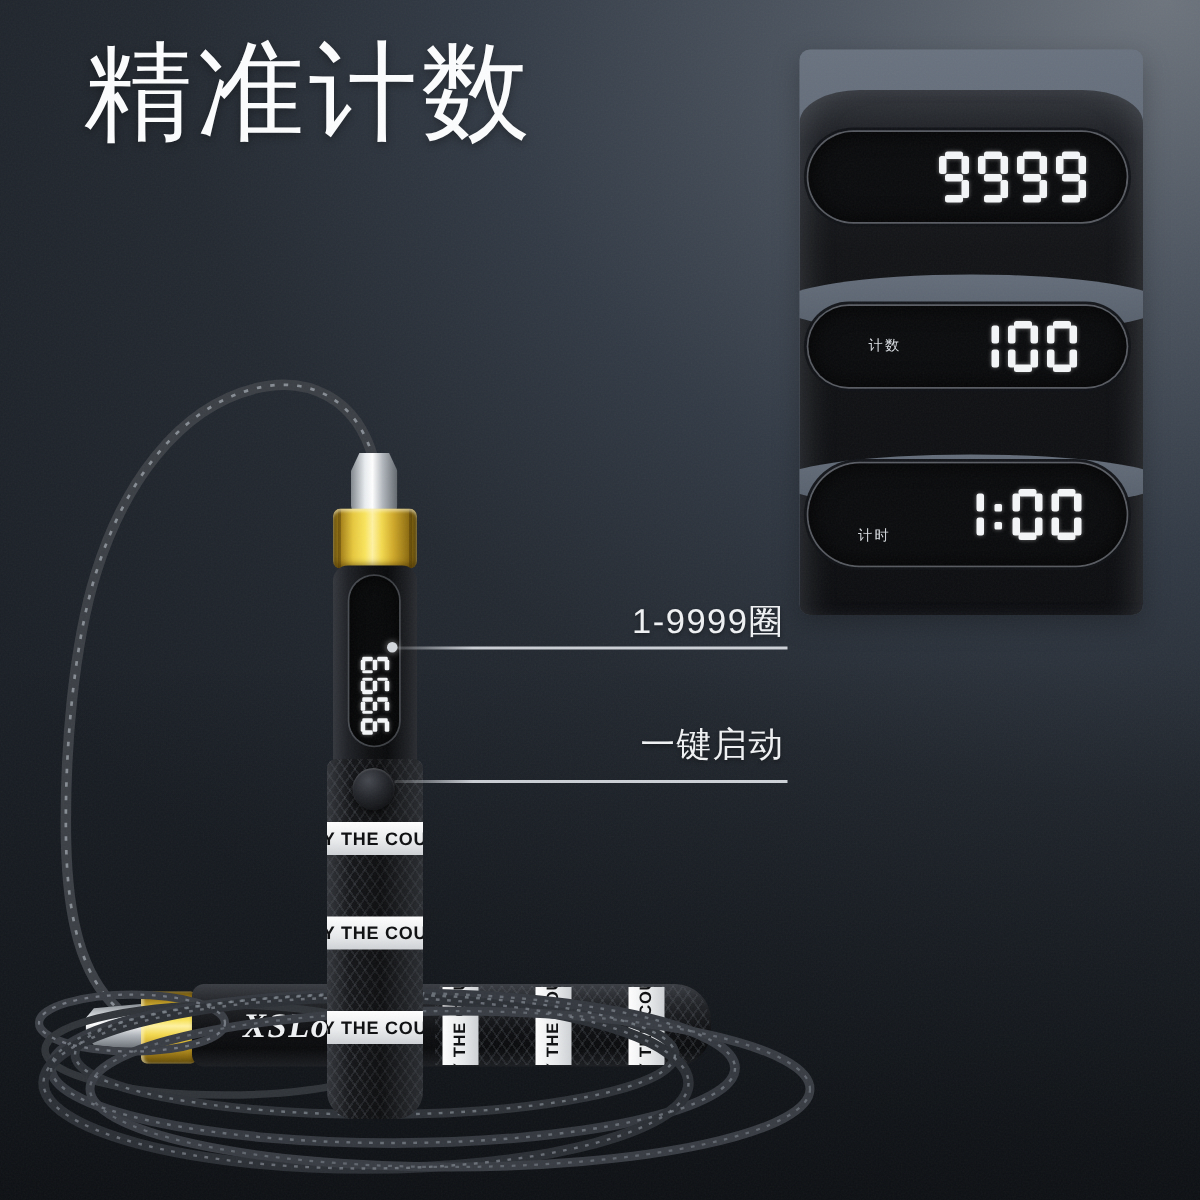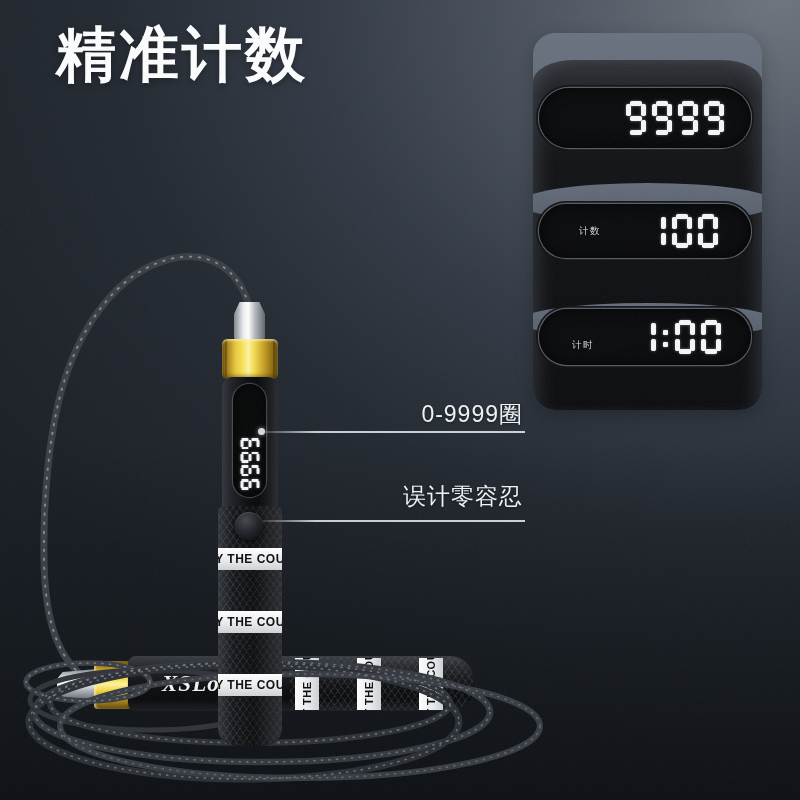--- a/index.html
+++ b/index.html
@@ -6,39 +6,39 @@
   html,body{margin:0;padding:0;background:#000;}
   .stage{position:relative;width:800px;height:800px;overflow:hidden;
     font-family:"Liberation Sans","DejaVu Sans",sans-serif;
     background:
       radial-gradient(950px 760px at 97% 0%, #6d747d 0%, #4d5560 24%, #323a45 48%, #232931 70%, #1a1f26 100%);
   }
   .bg-bottom{position:absolute;inset:0;background:linear-gradient(to bottom,rgba(0,0,0,0) 55%,rgba(6,8,10,.45) 88%,rgba(4,5,7,.6) 100%);pointer-events:none;}
   .noise{position:absolute;inset:0;opacity:.05;pointer-events:none;}
 
   
-  .headline{position:absolute;left:56px;top:18px;color:#fcfdfe;font-weight:700;
-    font-size:60px;line-height:1.24;letter-spacing:3px;white-space:nowrap;
+  .headline{position:absolute;left:56px;top:18px;color:#fcfdfe;font-weight:400;
+    font-size:72px;line-height:1.24;letter-spacing:3px;white-space:nowrap;
     text-shadow:0 2px 6px rgba(0,0,0,.35);}
   .headline span{display:block;}
 
   
-  .panel{position:absolute;left:533px;top:33px;width:229px;height:377px;border-radius:22px;overflow:hidden;
+  .panel{position:absolute;left:533px;top:33px;width:229px;height:377px;border-radius:7px;overflow:hidden;
     background:linear-gradient(180deg,#69727f 0%,#5a6370 40%,#4f5763 100%);
     box-shadow:0 6px 18px rgba(0,0,0,.25);}
   .photo-strip{position:absolute;left:0;right:0;top:27px;bottom:0;
     background:linear-gradient(180deg,#33363c 0%,#1b1d22 10%,#121316 30%,#0c0d10 100%);
     border-radius:40px 40px 0 0 / 22px 22px 0 0;
     box-shadow:inset 16px 0 20px -12px rgba(140,146,155,.28), inset -16px 0 20px -12px rgba(140,146,155,.28);}
   .lens{position:absolute;left:-6%;width:112%;height:40px;border-radius:50%;
     background:linear-gradient(180deg,#646d7a,#555e6a);}
   .lens1{top:123px;} .lens2{top:243px;height:36px;}
   .pill{position:absolute;left:6px;width:212px;background:#0a0b0d;border-radius:34px;
     box-shadow:inset 0 0 14px #000,0 0 0 1.2px rgba(195,201,209,.40),0 0 0 3px rgba(16,18,22,.95);}
-  .pill1{top:55px;height:60px;} .pill2{top:171px;height:54px;} .pill3{top:276px;height:56px;}
+  .pill1{top:55px;height:60px;} .pill2{top:171px;height:54px;} .pill3{top:276px;height:68px;}
   .pill .digits{position:absolute;top:50%;transform:translateY(-50%);}
   .pill1 .digits{right:27px;} .pill2 .digits{right:33px;} .pill3 .digits{right:30px;}
   .pill-label{position:absolute;color:#d8dce1;font-size:9.5px;letter-spacing:1.5px;}
   .pill2 .pill-label{left:40px;top:50%;transform:translateY(-50%);}
   .pill3 .pill-label{left:33px;bottom:13px;}
 
   svg.layer{position:absolute;left:0;top:0;pointer-events:none;}
 
   
   .h-tip{position:absolute;left:57px;top:669px;width:40px;height:31px;border-radius:4px;
@@ -291,22 +291,22 @@
     </div>
   <div class="v-band v-band2">
       <span>Y THE COU</span>
     </div>
   <div class="v-band v-band3">
       <span>Y THE COU</span>
     </div>
 
   <div class="anno-dot"></div>
   <div class="anno-line anno-line1"></div>
-  <div class="anno-text anno-range">0-9999圈</div>
-  <div class="anno-text anno-onekey">误计零容忍</div>
+  <div class="anno-text anno-range">1-9999圈</div>
+  <div class="anno-text anno-onekey">一键启动</div>
   <div class="anno-line anno-line2"></div>
 
   <svg class="noise" width="800" height="800">
     <filter id="n">
         <feTurbulence type="fractalNoise" baseFrequency="0.9" numOctaves="2"></feTurbulence>
       </filter>
     <rect width="800" height="800" filter="url(#n)"></rect>
   </svg>
 </div>
 

